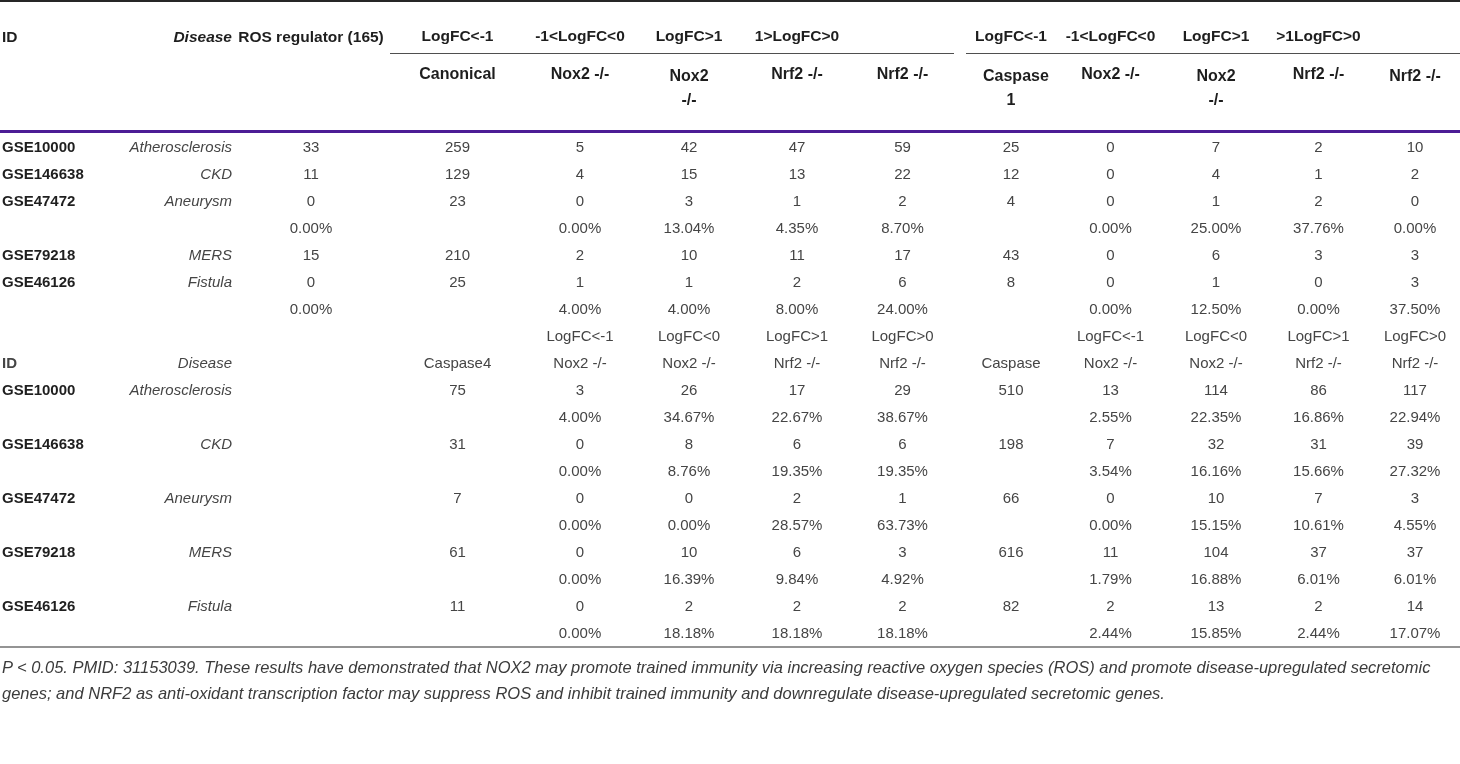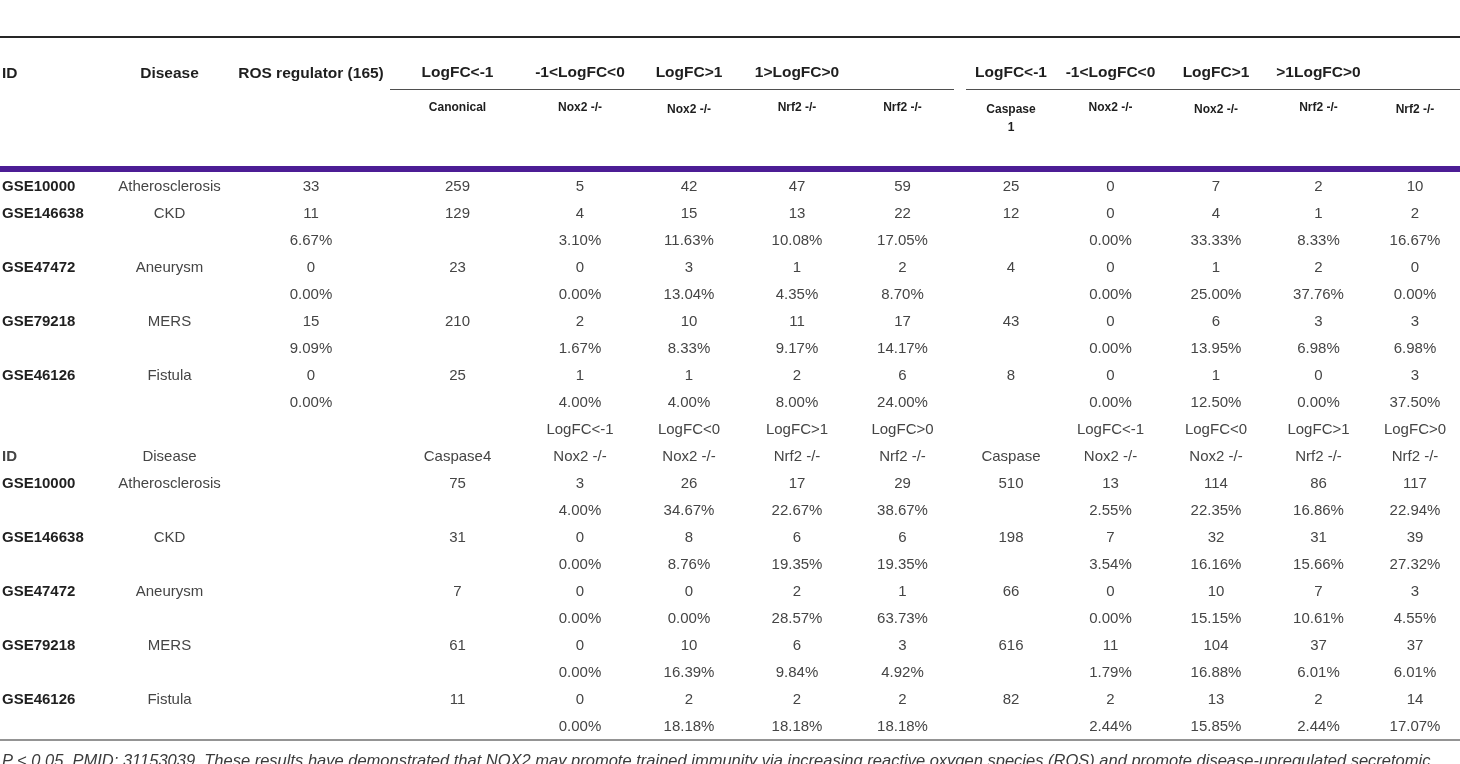--- a/index.html
+++ b/index.html
@@ -1,25 +1,25 @@
 <!DOCTYPE html>
 <html><head>
 <meta charset="utf-8">
 <style>
   html,body{margin:0;padding:0;background:#ffffff;}
   body{font-family:"Liberation Sans",sans-serif;width:1460px;height:764px;overflow:hidden;}
   #fig{width:1460px;height:764px;background:#ffffff;}
-  table{border-collapse:collapse;table-layout:fixed;width:1460px;border-top:2px solid #262626;margin-top:36px;}
+  table{border-collapse:collapse;table-layout:fixed;width:1460px;border-top:2px solid #262626;}
   td{white-space:nowrap;overflow:visible;text-align:center;font-size:15px;color:#454545;height:27px;padding:0;line-height:1.2;}
   .c-id{text-align:left;padding-left:2px;font-weight:bold;color:#1f1f1f;}
-  .c-disease{text-align:center;padding-left:12px;}
+  .c-disease{text-align:right;padding-left:12px;font-style:italic;}
   thead td{color:#1e1e1e;font-weight:bold;}
   tr.h1 td{height:44px;vertical-align:bottom;padding-bottom:7px;font-size:15.5px;}
   tr.h1 td.ruled{border-bottom:1.5px solid #4f4f4f;}
-  tr.h2 td{height:66px;vertical-align:top;padding-top:10px;font-size:12px;border-bottom:6px solid #4c1d95;}
+  tr.h2 td{height:66px;vertical-align:top;padding-top:10px;font-size:16px;border-bottom:3px solid #4c1d95;}
   .narrow{display:inline-block;max-width:56px;white-space:normal;line-height:1.5;}
   tr.mid td{color:#454545;}
   #footnote{box-sizing:border-box;width:1460px;border-top:2px solid #949494;padding:6px 2px 0 2px;
     font-style:italic;font-size:16.5px;line-height:26px;color:#3b3b3b;}
 </style>
 </head>
 <body>
 
 <div id="fig">
   <table>
@@ -99,36 +99,20 @@
           <td>15</td>
           <td>13</td>
           <td>22</td>
           <td class="c-sp"></td>
           <td>12</td>
           <td>0</td>
           <td>4</td>
           <td>1</td>
           <td>2</td>
         </tr>
-        <tr class="pct-row">
-          <td class="c-id"></td>
-          <td class="c-disease"></td>
-          <td>6.67%</td>
-          <td></td>
-          <td>3.10%</td>
-          <td>11.63%</td>
-          <td>10.08%</td>
-          <td>17.05%</td>
-          <td class="c-sp"></td>
-          <td></td>
-          <td>0.00%</td>
-          <td>33.33%</td>
-          <td>8.33%</td>
-          <td>16.67%</td>
-        </tr>
         <tr class="count-row">
           <td class="c-id">GSE47472</td>
           <td class="c-disease">Aneurysm</td>
           <td>0</td>
           <td>23</td>
           <td>0</td>
           <td>3</td>
           <td>1</td>
           <td>2</td>
           <td class="c-sp"></td>
@@ -162,36 +146,20 @@
           <td>2</td>
           <td>10</td>
           <td>11</td>
           <td>17</td>
           <td class="c-sp"></td>
           <td>43</td>
           <td>0</td>
           <td>6</td>
           <td>3</td>
           <td>3</td>
-        </tr>
-        <tr class="pct-row">
-          <td class="c-id"></td>
-          <td class="c-disease"></td>
-          <td>9.09%</td>
-          <td></td>
-          <td>1.67%</td>
-          <td>8.33%</td>
-          <td>9.17%</td>
-          <td>14.17%</td>
-          <td class="c-sp"></td>
-          <td></td>
-          <td>0.00%</td>
-          <td>13.95%</td>
-          <td>6.98%</td>
-          <td>6.98%</td>
         </tr>
         <tr class="count-row">
           <td class="c-id">GSE46126</td>
           <td class="c-disease">Fistula</td>
           <td>0</td>
           <td>25</td>
           <td>1</td>
           <td>1</td>
           <td>2</td>
           <td>6</td>

